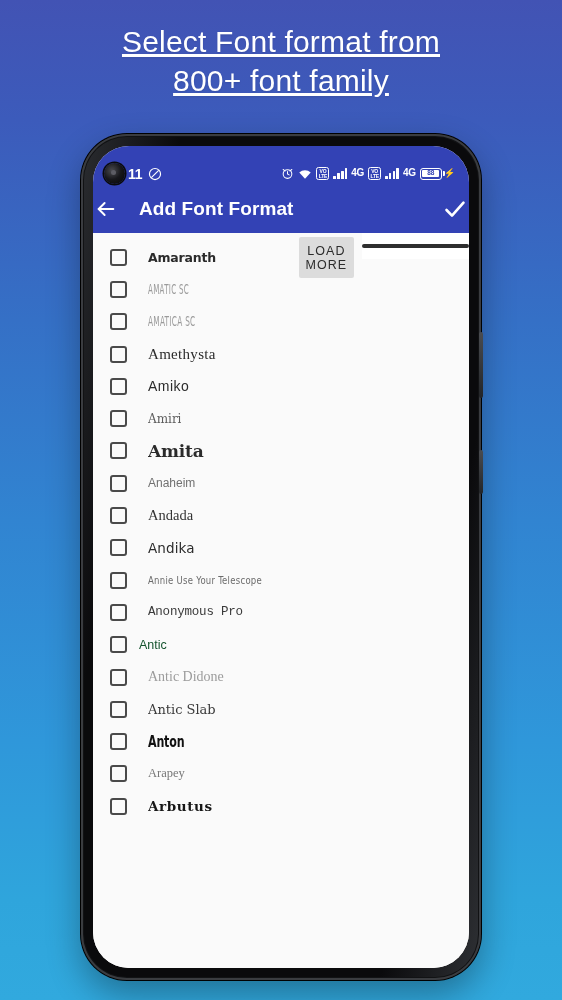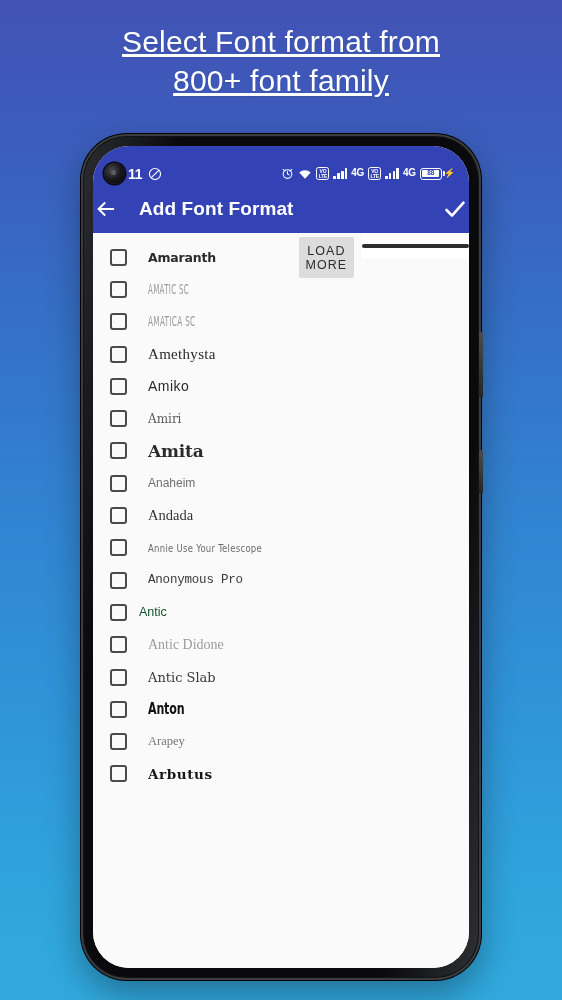--- a/index.html
+++ b/index.html
@@ -387,20 +387,24 @@
           <div class="font-row">
             <div class="cbox"></div>
             <div class="fname f-anaheim">Anaheim</div>
           </div>
           <div class="font-row">
             <div class="cbox"></div>
             <div class="fname f-andada">Andada</div>
           </div>
           <div class="font-row">
             <div class="cbox"></div>
+            <div class="fname f-andika">Andika</div>
+          </div>
+          <div class="font-row">
+            <div class="cbox"></div>
             <div class="fname f-annie">Annie Use Your Telescope</div>
           </div>
           <div class="font-row">
             <div class="cbox"></div>
             <div class="fname f-anonymous">Anonymous Pro</div>
           </div>
           <div class="font-row">
             <div class="cbox"></div>
             <div class="fname f-antic">Antic</div>
           </div>

